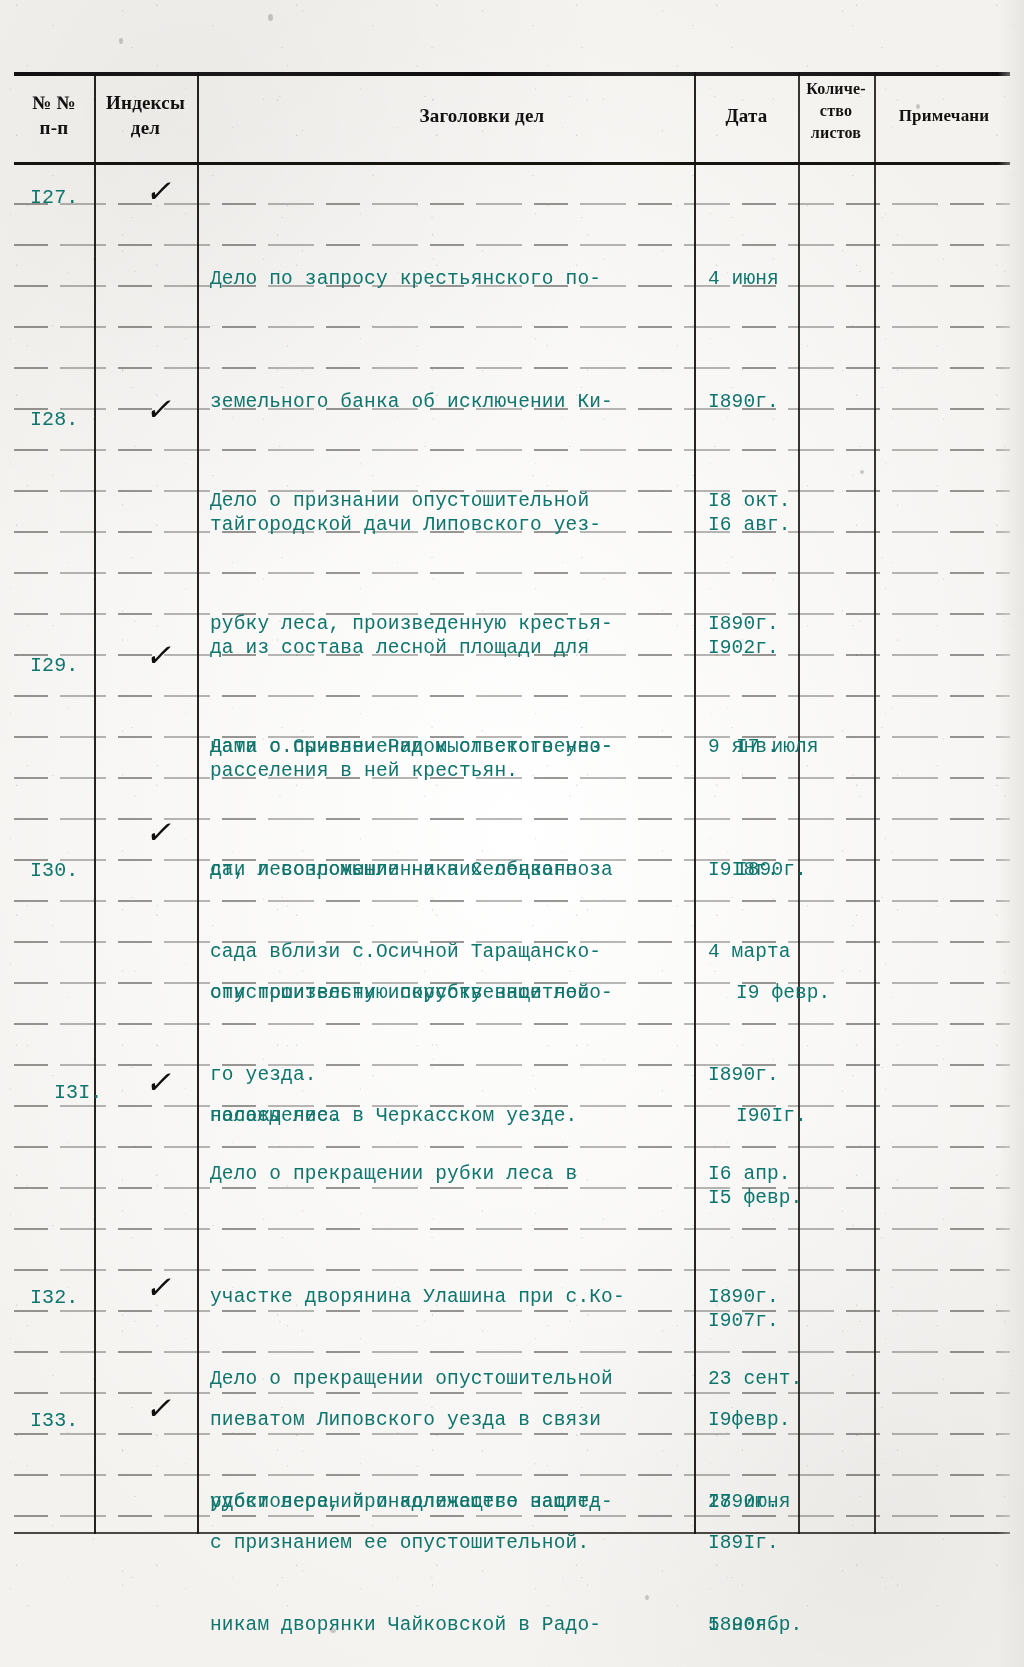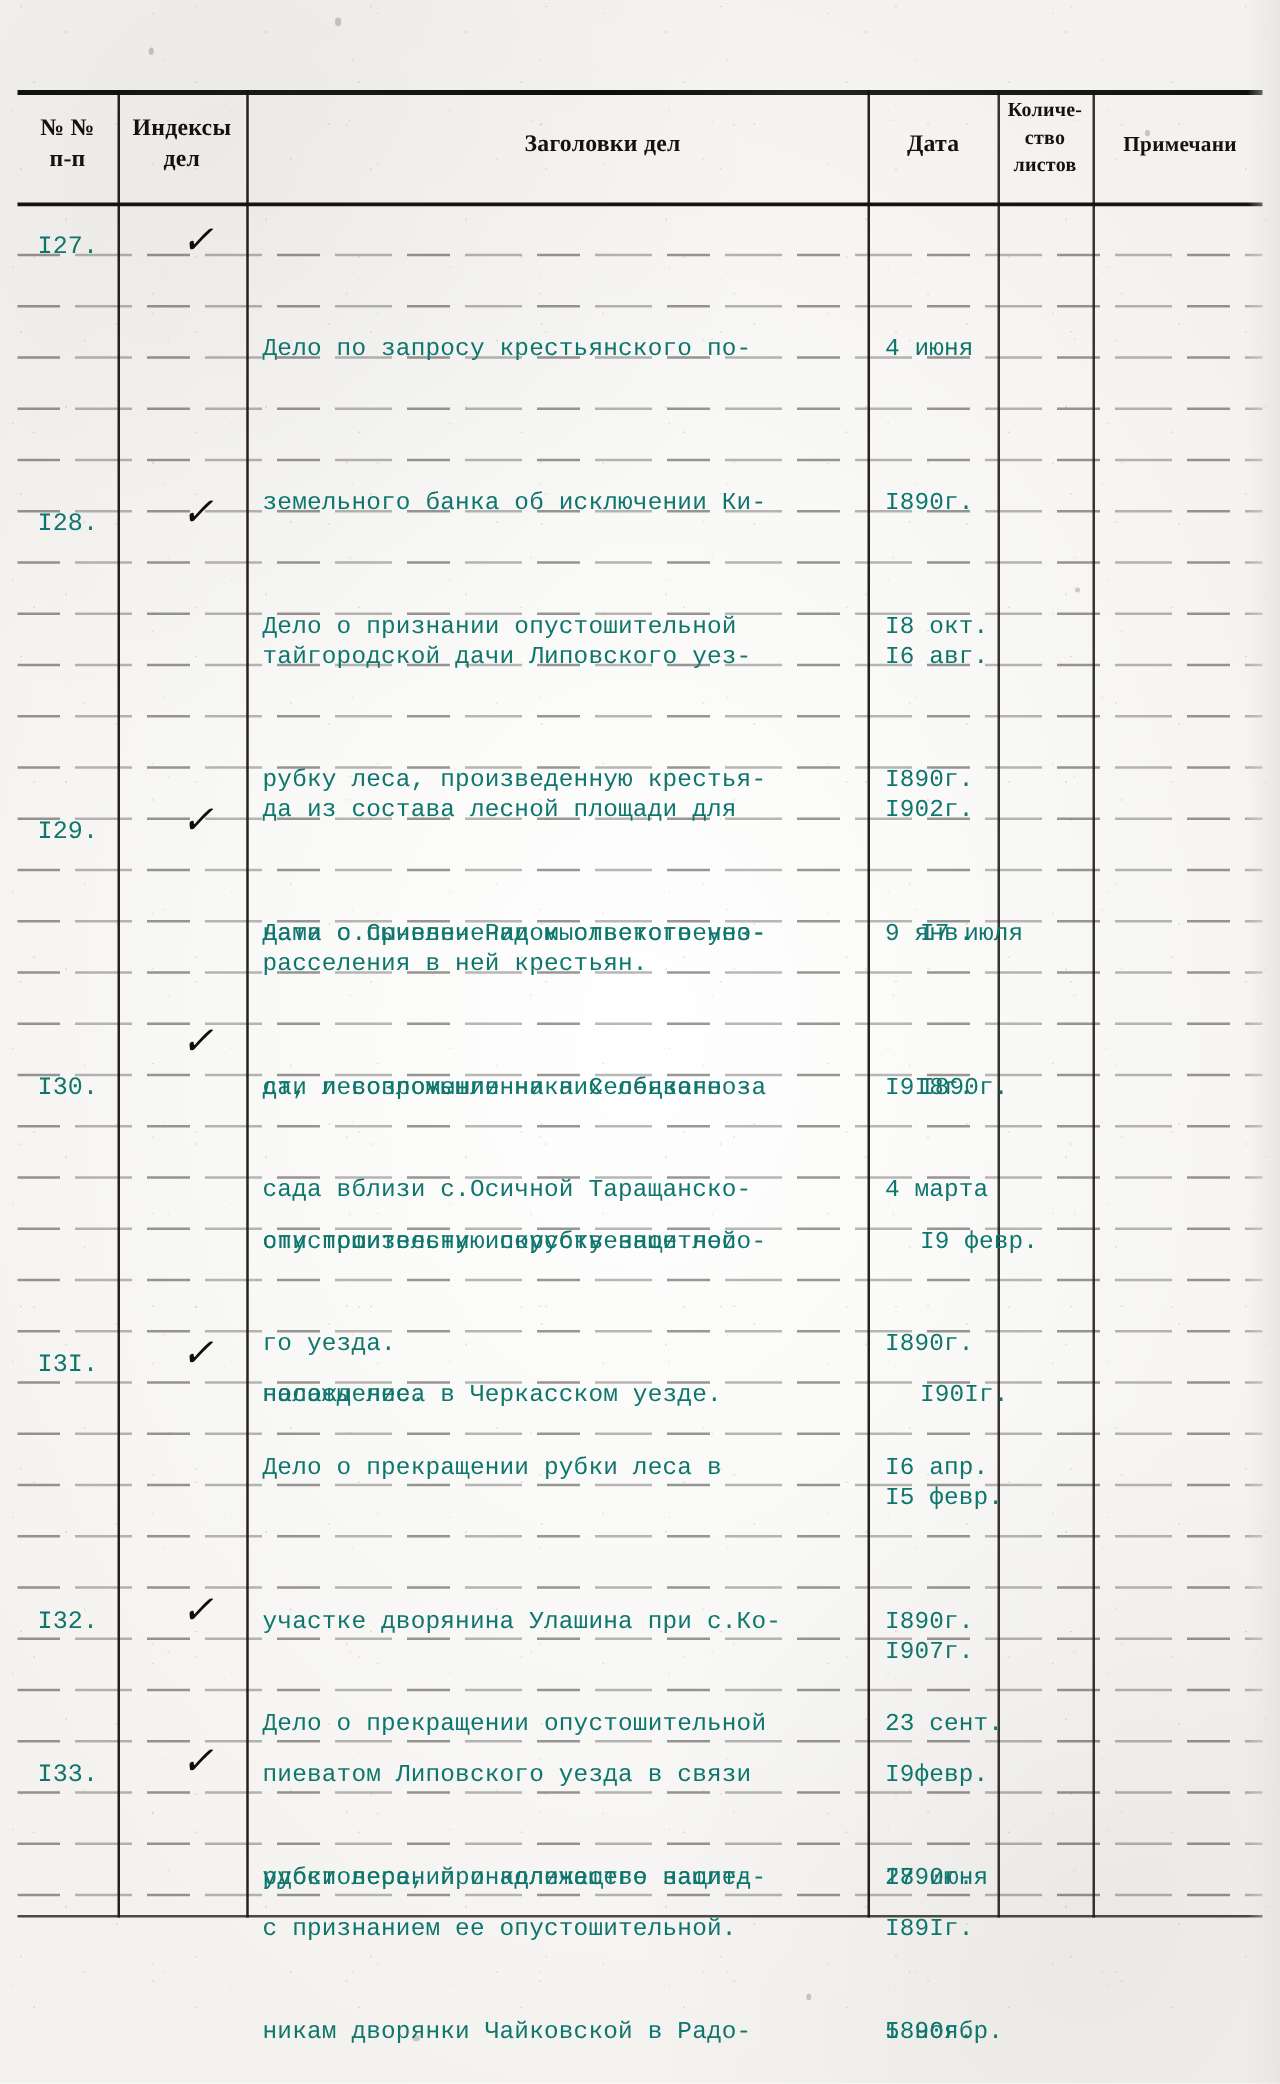--- a/index.html
+++ b/index.html
@@ -323,21 +323,21 @@
       </div>
       <div class="cell-date" style="top:0;">
         <span class="tline">4 марта</span>
         <span class="tline">I890г.</span>
         <span class="tline">I5 февр.</span>
         <span class="tline">I907г.</span>
       </div>
     </div>
 
     <div class="entry" style="top:1000px;height:164px;">
-      <div class="cell-num" style="top:0;">I3I.</div>
+      <div class="cell-num" style="top:0;margin-left:24px;">I3I.</div>
       <div class="cell-idx" style="top:-8px;">✓</div>
       <div class="cell-title" style="top:0;">
         <span class="tline">Дело о прекращении рубки леса в</span>
         <span class="tline">участке дворянина Улашина при с.Ко-</span>
         <span class="tline">пиеватом Липовского уезда в связи</span>
         <span class="tline">с признанием ее опустошительной.</span>
       </div>
       <div class="cell-date" style="top:0;">
         <span class="tline">I6 апр.</span>
         <span class="tline">I890г.</span>

